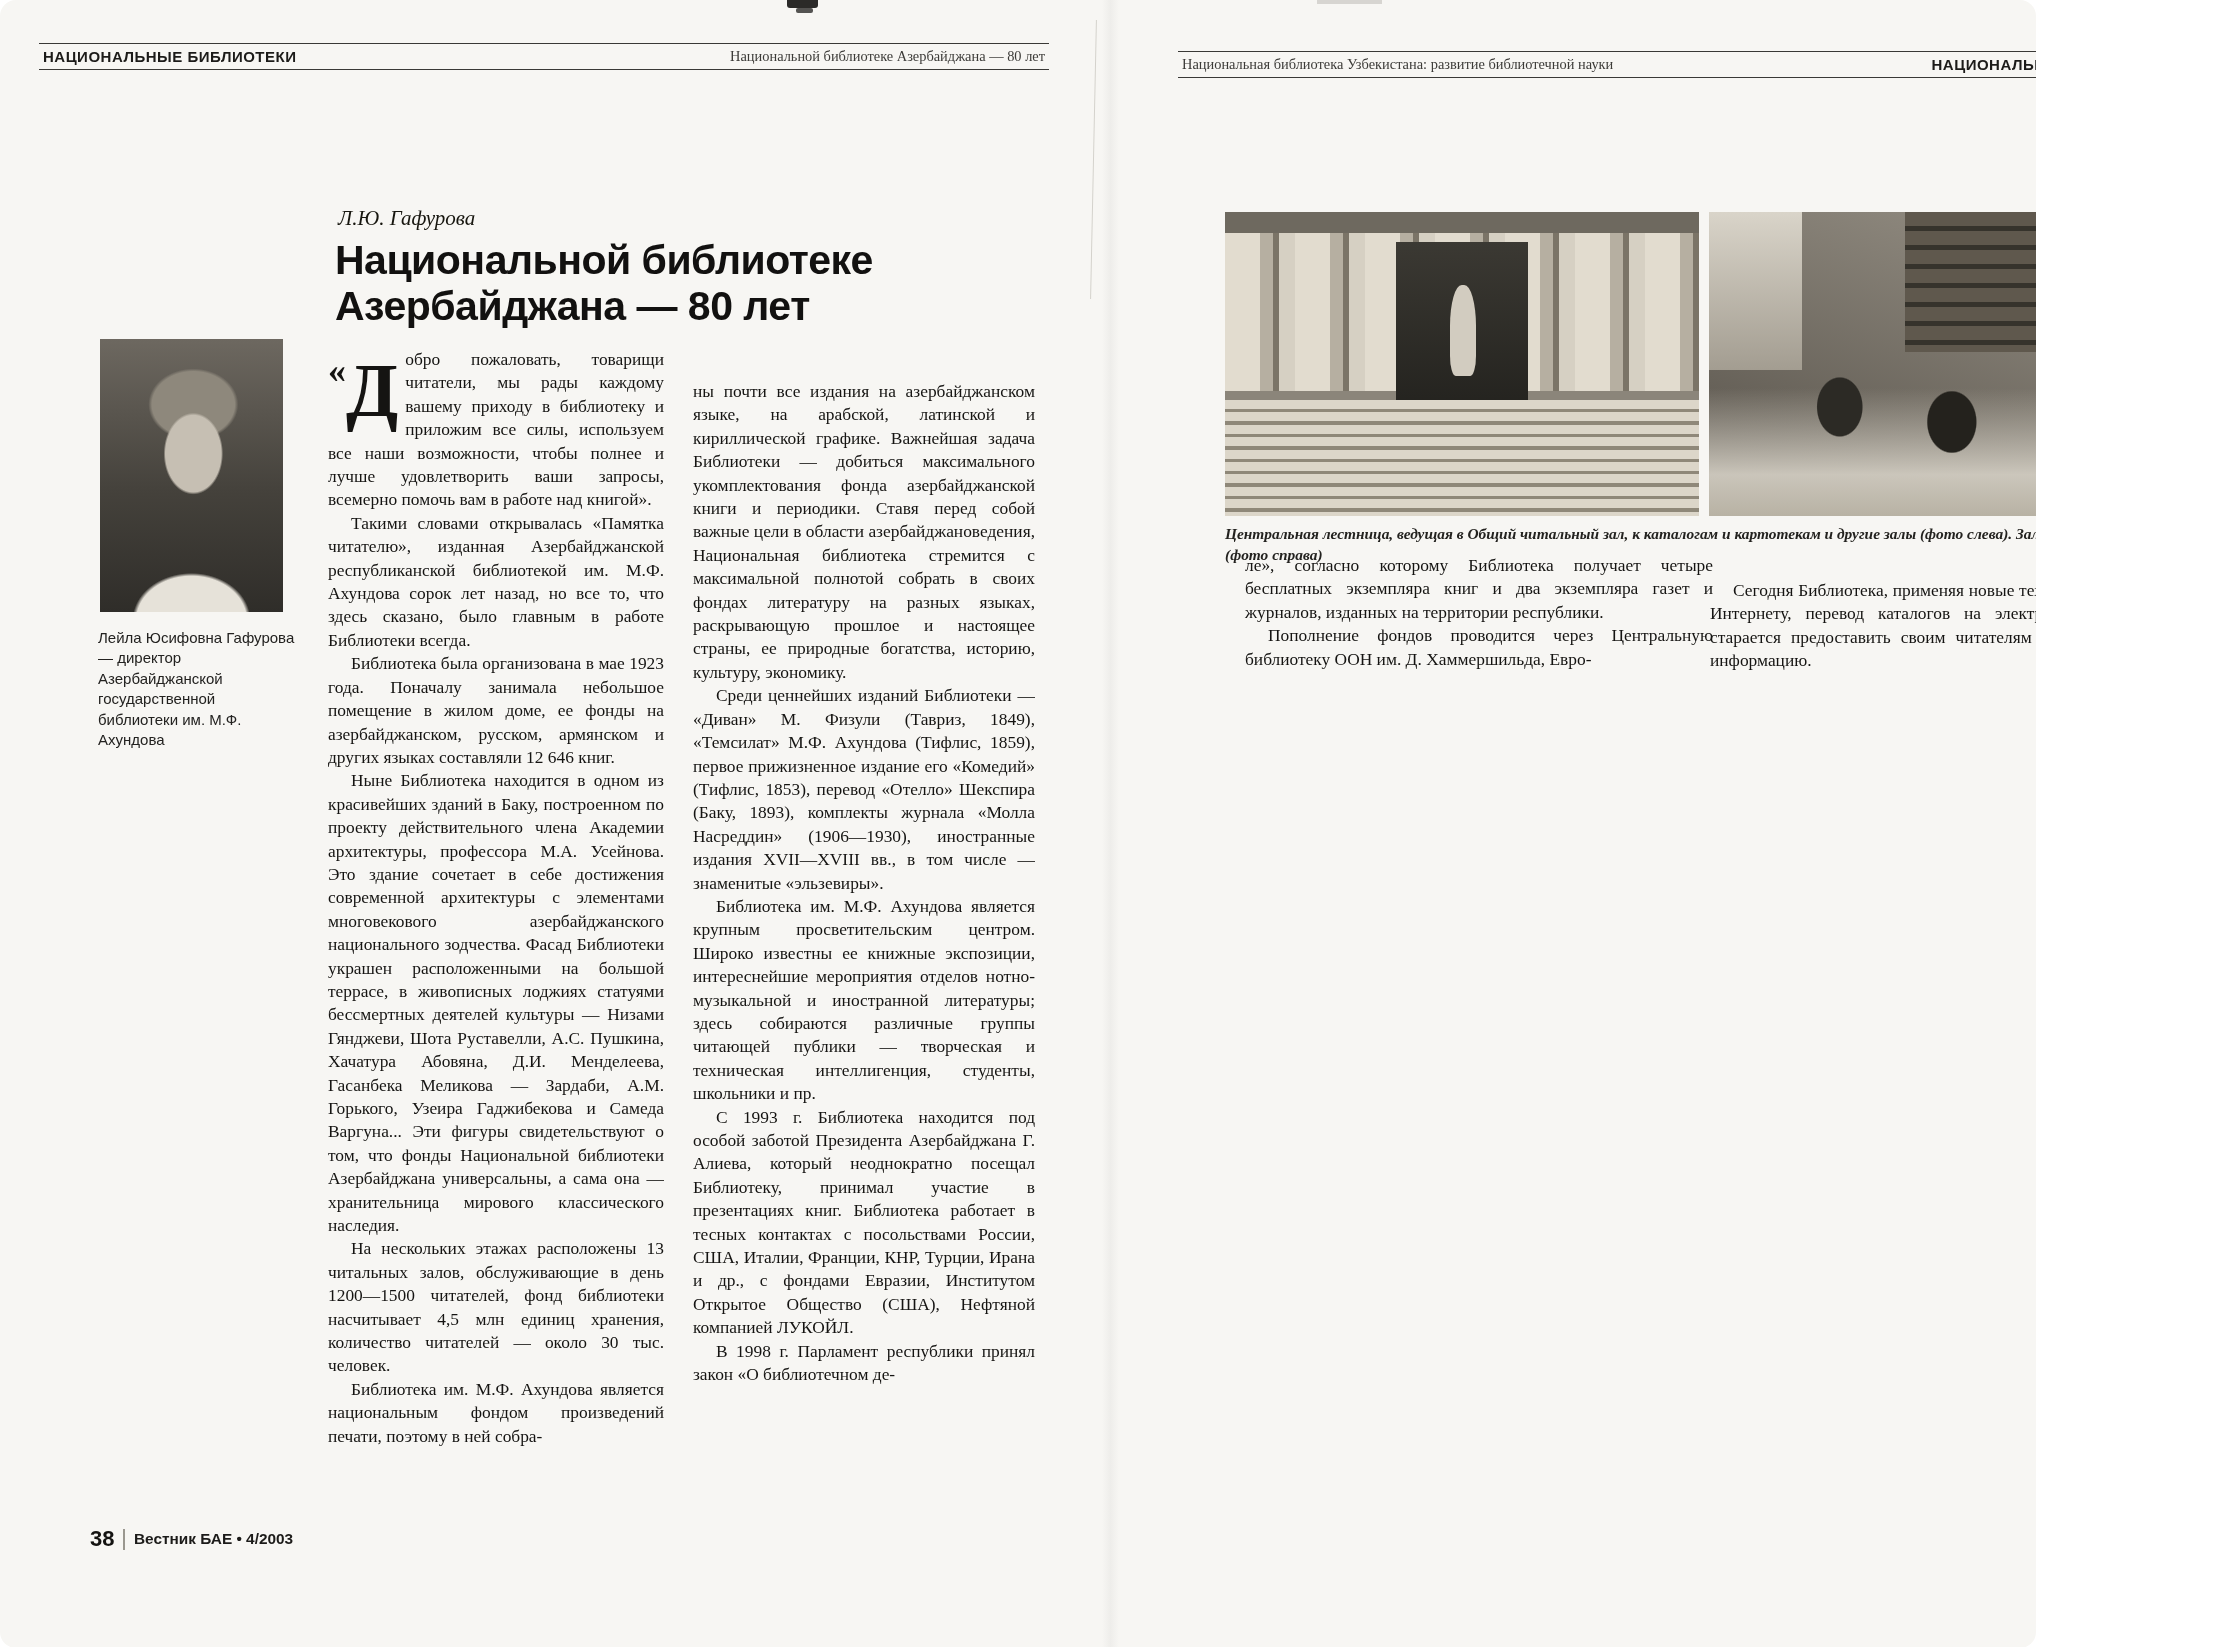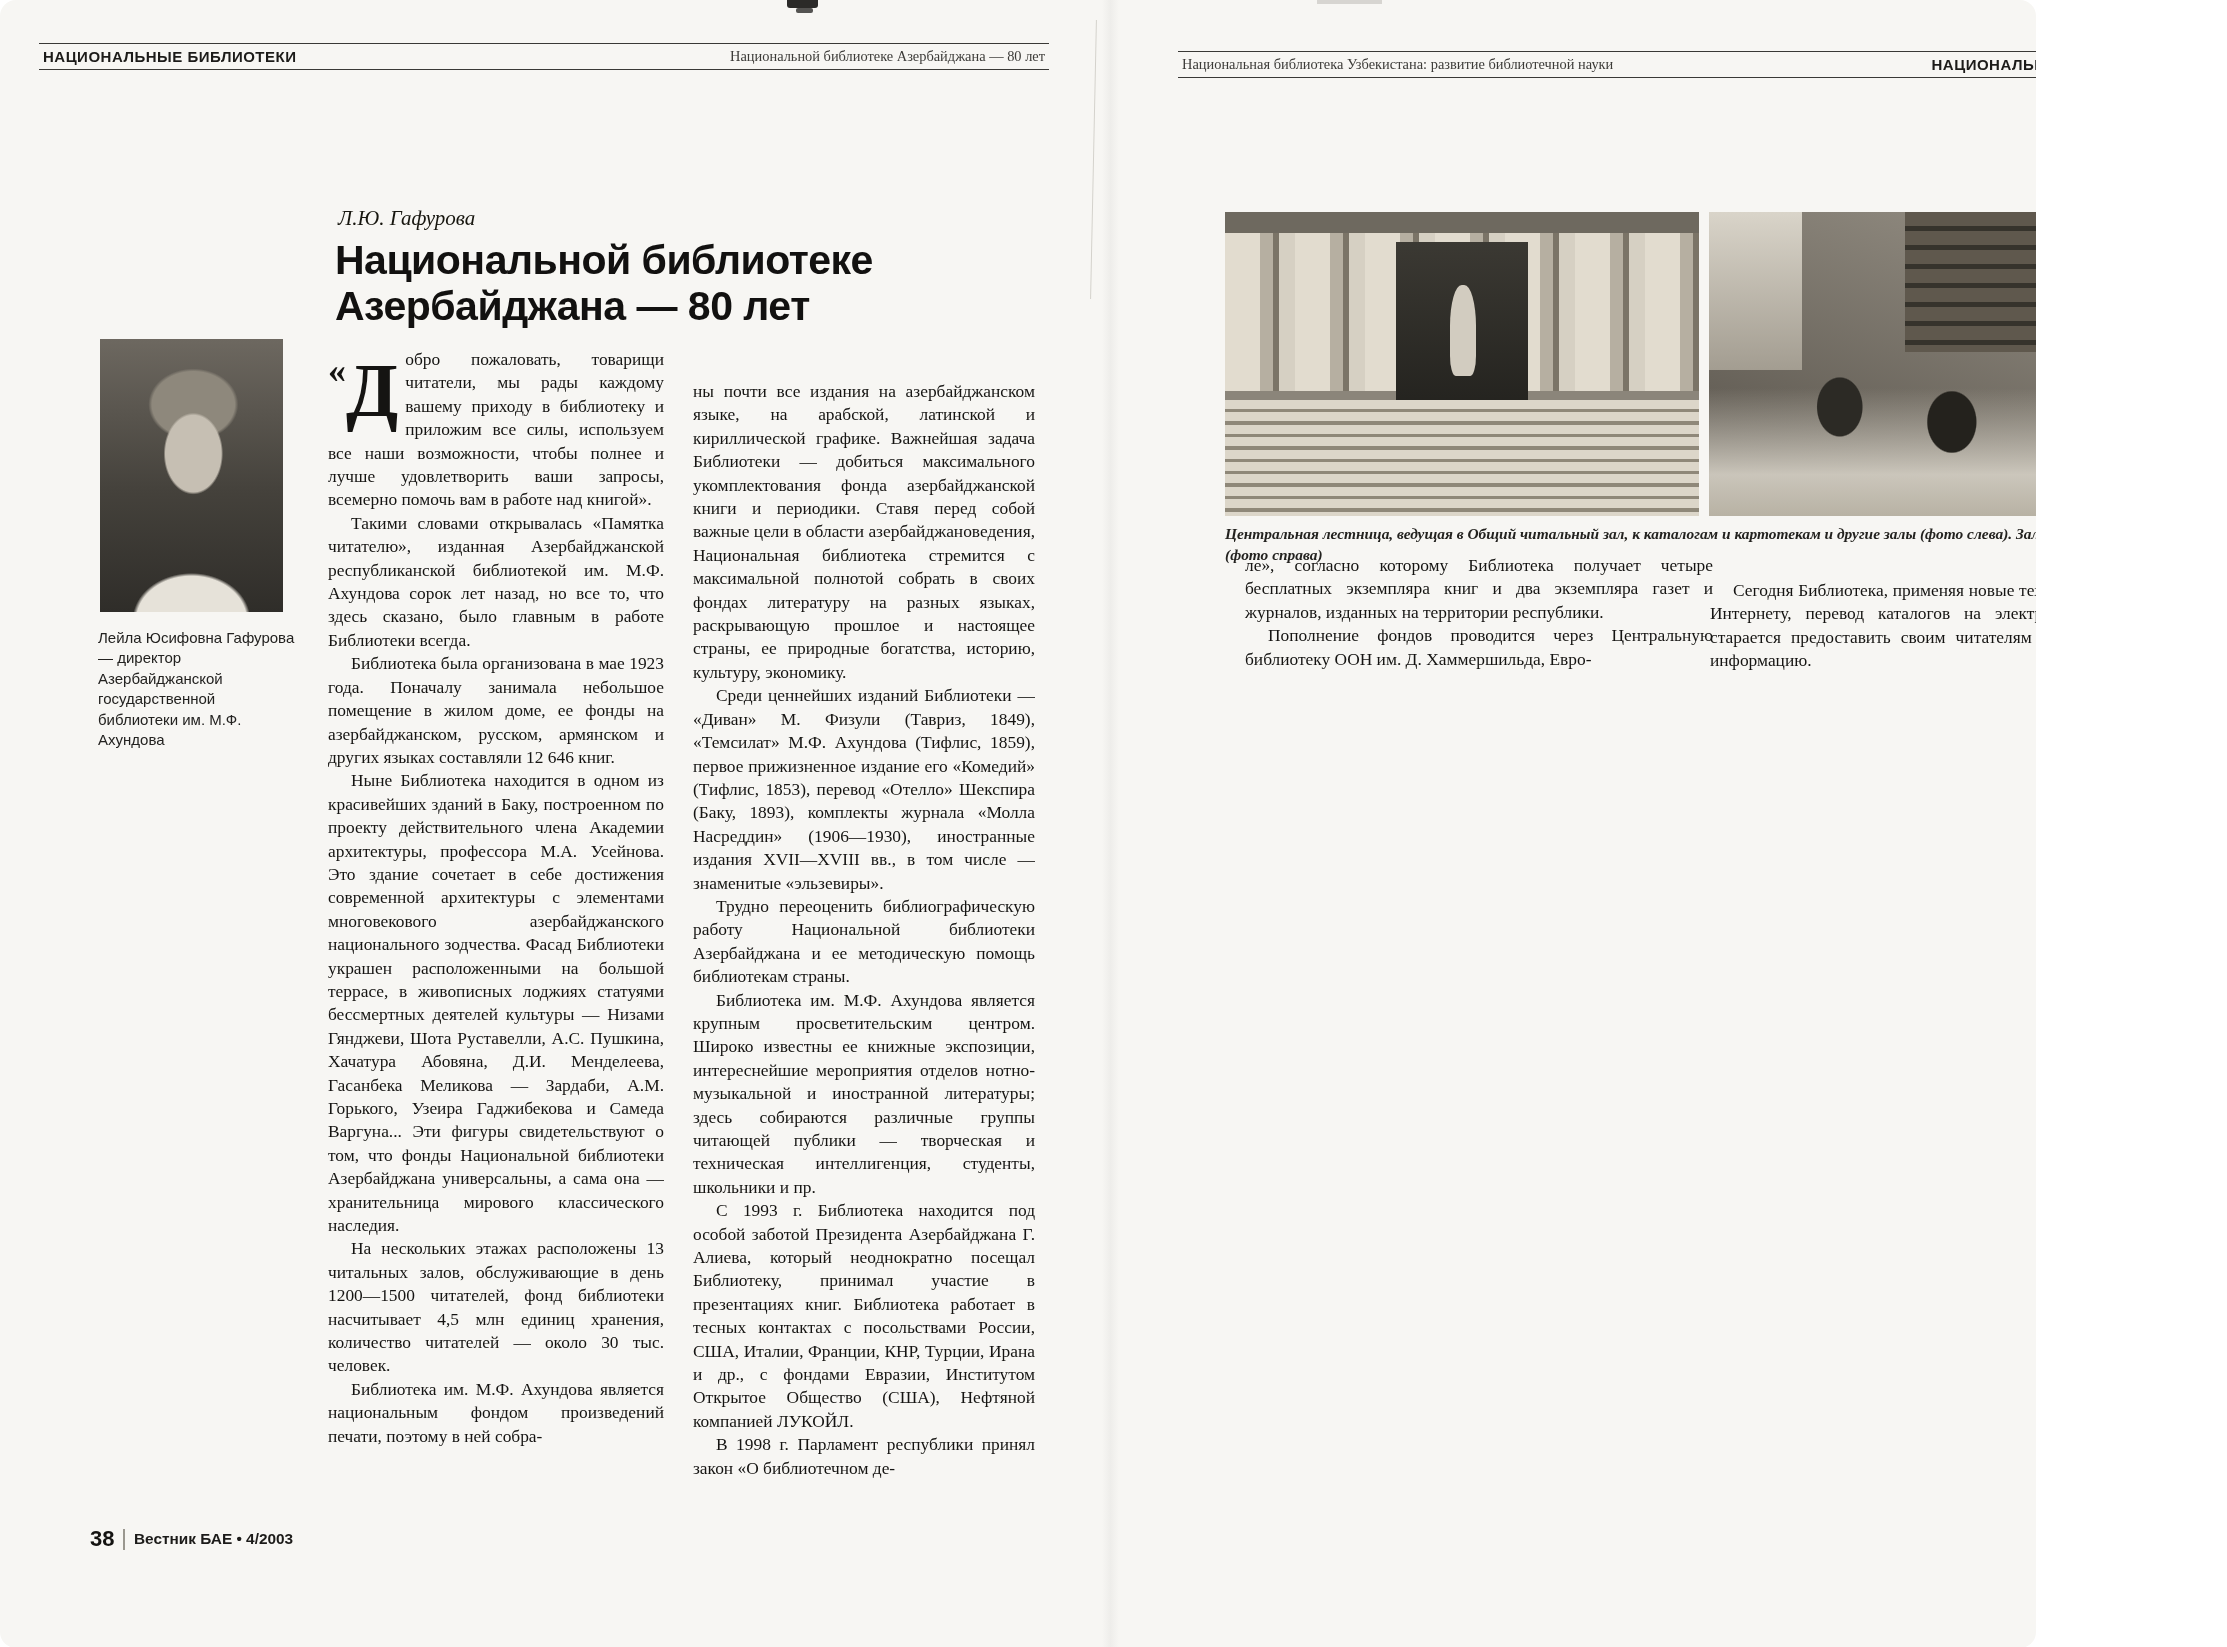--- a/index.html
+++ b/index.html
@@ -144,21 +144,20 @@
       <p class="indent">Такими словами открывалась «Памятка читателю», изданная Азербайджанской республиканской библиотекой им. М.Ф. Ахундова сорок лет назад, но все то, что здесь сказано, было главным в работе Библиотеки всегда.</p>
       <p class="indent">Библиотека была организована в мае 1923 года. Поначалу занимала небольшое помещение в жилом доме, ее фонды на азербайджанском, русском, армянском и других языках составляли 12 646 книг.</p>
       <p class="indent">Ныне Библиотека находится в одном из красивейших зданий в Баку, построенном по проекту действительного члена Академии архитектуры, профессора М.А. Усейнова. Это здание сочетает в себе достижения современной архитектуры с элементами многовекового азербайджанского национального зодчества. Фасад Библиотеки украшен расположенными на большой террасе, в живописных лоджиях статуями бессмертных деятелей культуры — Низами Гянджеви, Шота Руставелли, А.С. Пушкина, Хачатура Абовяна, Д.И. Менделеева, Гасанбека Меликова — Зардаби, А.М. Горького, Узеира Гаджибекова и Самеда Варгуна... Эти фигуры свидетельствуют о том, что фонды Национальной библиотеки Азербайджана универсальны, а сама она — хранительница мирового классического наследия.</p>
       <p class="indent">На нескольких этажах расположены 13 читальных залов, обслуживающие в день 1200—1500 читателей, фонд библиотеки насчитывает 4,5 млн единиц хранения, количество читателей — около 30 тыс. человек.</p>
       <p class="indent">Библиотека им. М.Ф. Ахундова является национальным фондом произведений печати, поэтому в ней собра-</p>
     </div>
 
     <div class="col lp-col2">
       <p>ны почти все издания на азербайджанском языке, на арабской, латинской и кириллической графике. Важнейшая задача Библиотеки — добиться максимального укомплектования фонда азербайджанской книги и периодики. Ставя перед собой важные цели в области азербайджановедения, Национальная библиотека стремится с максимальной полнотой собрать в своих фондах литературу на разных языках, раскрывающую прошлое и настоящее страны, ее природные богатства, историю, культуру, экономику.</p>
       <p class="indent">Среди ценнейших изданий Библиотеки — «Диван» М. Физули (Тавриз, 1849), «Темсилат» М.Ф. Ахундова (Тифлис, 1859), первое прижизненное издание его «Комедий» (Тифлис, 1853), перевод «Отелло» Шекспира (Баку, 1893), комплекты журнала «Молла Насреддин» (1906—1930), иностранные издания XVII—XVIII вв., в том числе — знаменитые «эльзевиры».</p>
-      <p class="indent">Трудно переоценить библиографическую работу Национальной библиотеки Азербайджана и ее методическую помощь библиотекам страны.</p>
       <p class="indent">Библиотека им. М.Ф. Ахундова является крупным просветительским центром. Широко известны ее книжные экспозиции, интереснейшие мероприятия отделов нотно-музыкальной и иностранной литературы; здесь собираются различные группы читающей публики — творческая и техническая интеллигенция, студенты, школьники и пр.</p>
       <p class="indent">С 1993 г. Библиотека находится под особой заботой Президента Азербайджана Г. Алиева, который неоднократно посещал Библиотеку, принимал участие в презентациях книг. Библиотека работает в тесных контактах с посольствами России, США, Италии, Франции, КНР, Турции, Ирана и др., с фондами Евразии, Институтом Открытое Общество (США), Нефтяной компанией ЛУКОЙЛ.</p>
       <p class="indent">В 1998 г. Парламент республики принял закон «О библиотечном де-</p>
     </div>
 
     <div class="footer">
       <span class="page-number">38</span>
       <span class="footer-divider"></span>
       <span class="journal-name">Вестник БАЕ • 4/2003</span>
     </div>

